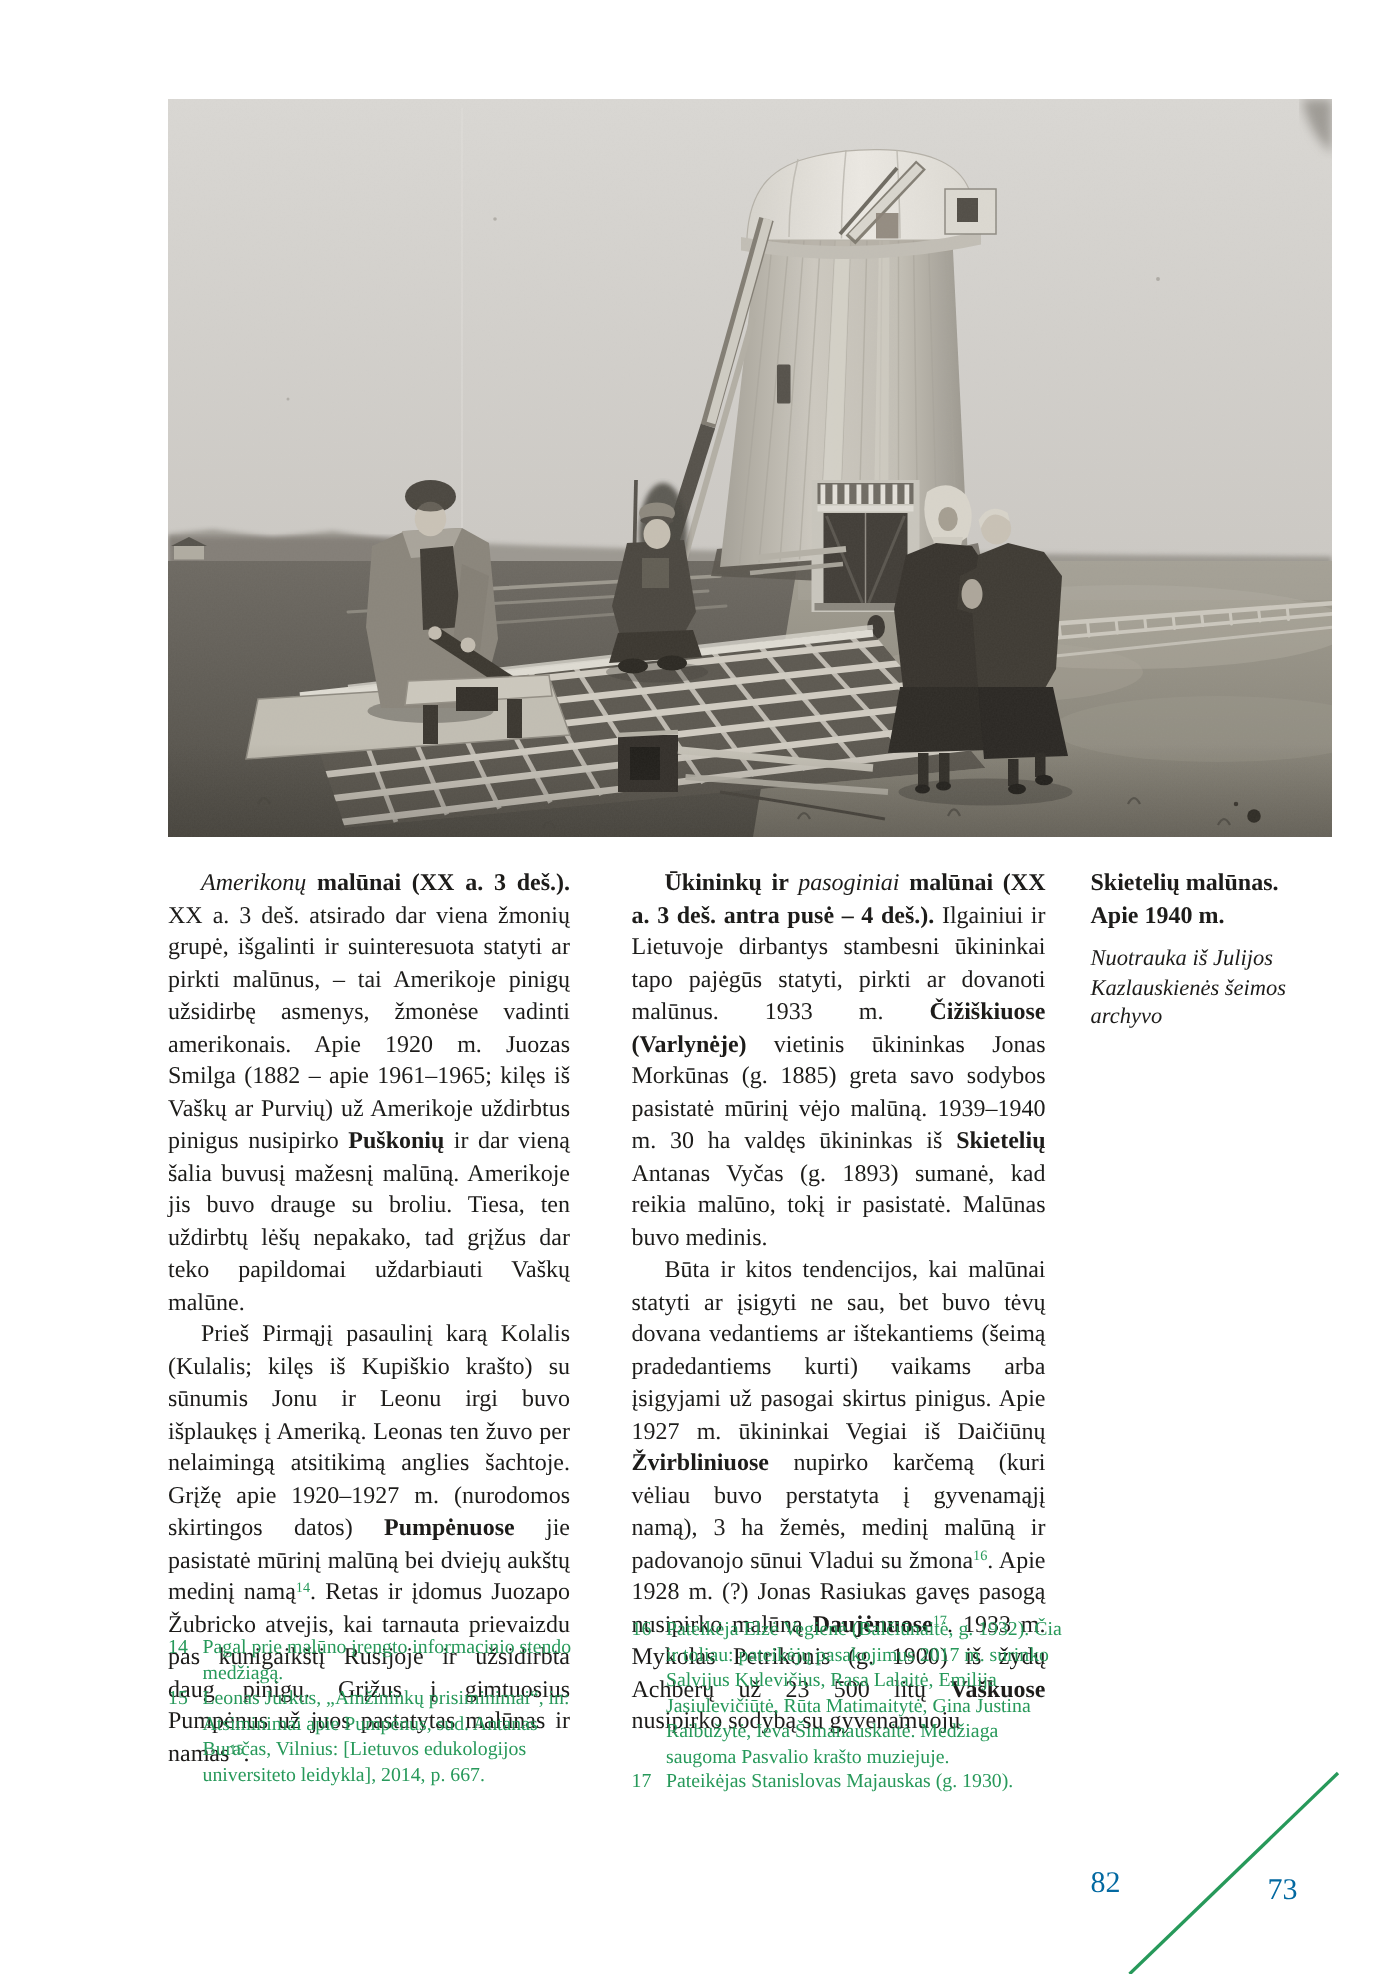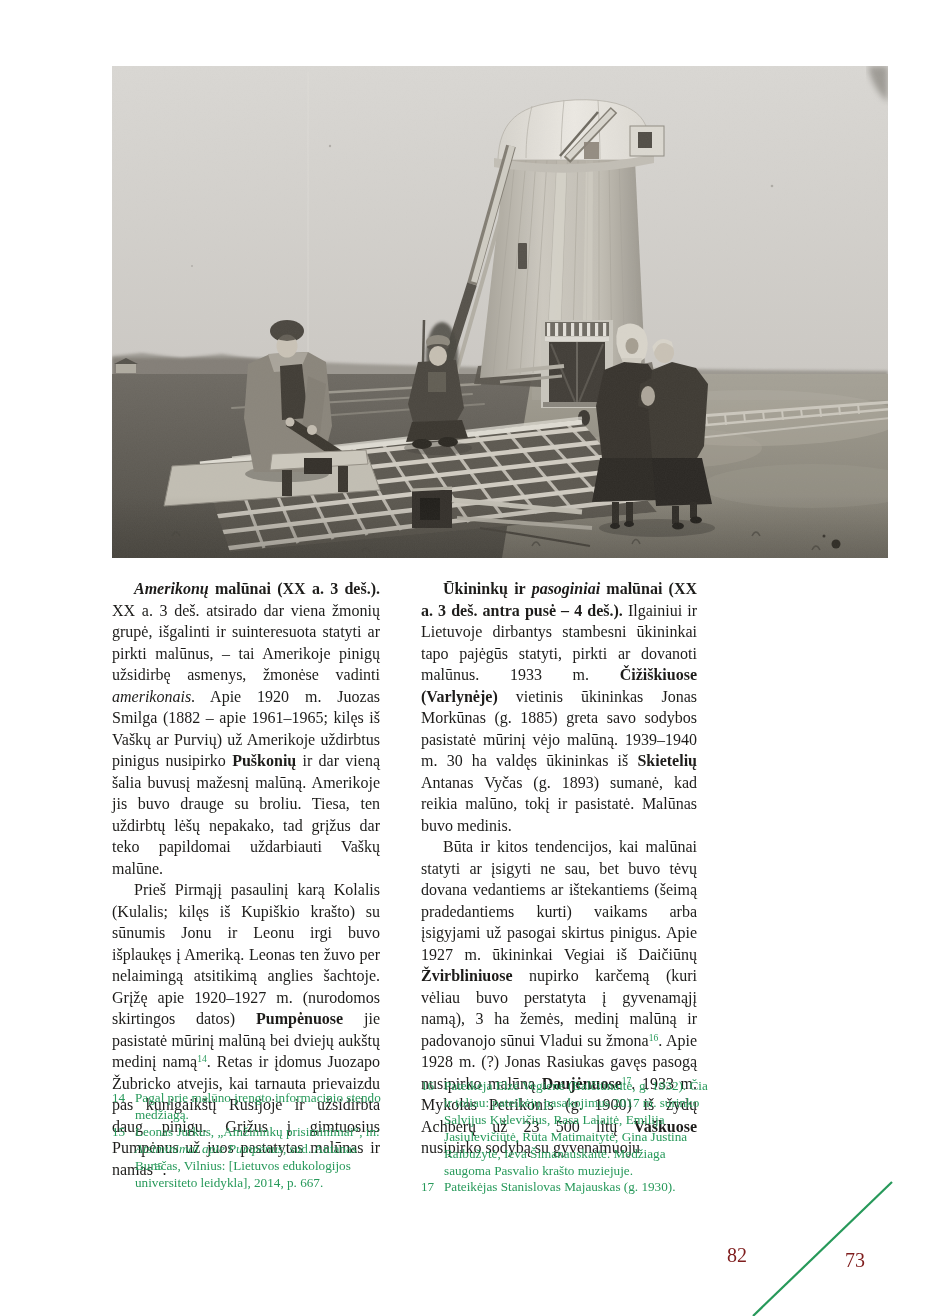--- a/index.html
+++ b/index.html
@@ -9,33 +9,33 @@
     color:#1d1c1a;
   }
   .page{position:relative;width:931px;height:1316px;overflow:hidden;background:#fff;}
   .photo{position:absolute;left:112px;top:66px;width:776px;height:492px;}
   .photo svg{display:block;width:776px;height:492px;}
   .col{position:absolute;top:578px;font-size:16px;line-height:21.5px;text-align:justify;}
   .col1{left:112px;width:268px;}
   .col2{left:421px;width:276px;}
   .col p{margin:0;text-indent:22px;}
   .b{font-weight:bold;}
-  .i{font-style:italic;}
-  .bi{font-weight:bold;font-style:italic;}
+  .i{}
+  .bi{font-weight:normal;font-style:italic;}
   .sup{color:#27995a;font-size:9.5px;line-height:0;vertical-align:5px;letter-spacing:0;}
   .sidebar{position:absolute;left:727px;top:578px;width:160px;}
   .cap-title{font-weight:bold;font-size:16px;line-height:21.5px;}
   .cap-credit{font-style:italic;font-size:15px;line-height:19.5px;margin-top:9px;}
   .fn{position:absolute;font-size:13.2px;line-height:16.9px;color:#27995a;}
   .fn-left{left:112px;top:1090px;width:282px;}
   .fn-right{left:421px;top:1078px;width:288px;}
   .fn-item{display:flex;}
   .fn-num{width:23px;flex:none;}
   .fn-body{flex:1;}
-  .pageno{position:absolute;font-size:20px;color:#7f1d1d;}
+  .pageno{position:absolute;font-size:20px;color:#0369a1;}
   .pageno-left{left:727px;top:1244px;}
   .pageno-right{left:845px;top:1249px;}
   .corner-line{position:absolute;left:745px;top:1176px;width:160px;height:140px;}
 </style>
 </head>
 <body>
 
 <div class="page">
 
   <figure class="photo" style="margin:0">
@@ -320,20 +320,24 @@
   <div class="col col1">
     <p><span class="bi">Amerikonų</span><span class="b"> malūnai (XX a. 3 deš.). </span><span>XX a. 3 deš. atsirado dar viena žmonių grupė, išgalinti ir suinteresuota statyti ar pirkti malūnus, – tai Amerikoje pinigų užsidirbę asmenys, žmonėse vadinti </span><span class="i">amerikonais</span><span>. Apie 1920 m. Juozas Smilga (1882 – apie 1961–1965; kilęs iš Vaškų ar Purvių) už Amerikoje uždirbtus pinigus nusipirko </span><span class="b">Puškonių</span><span> ir dar vieną šalia buvusį mažesnį malūną. Amerikoje jis buvo drauge su broliu. Tiesa, ten uždirbtų lėšų nepakako, tad grįžus dar teko papildomai uždarbiauti Vaškų malūne.</span></p>
     <p><span>Prieš Pirmąjį pasaulinį karą Kolalis (Kulalis; kilęs iš Kupiškio krašto) su sūnumis Jonu ir Leonu irgi buvo išplaukęs į Ameriką. Leonas ten žuvo per nelaimingą atsitikimą anglies šachtoje. Grįžę apie 1920–1927 m. (nurodomos skirtingos datos) </span><span class="b">Pumpėnuose</span><span> jie pasistatė mūrinį malūną bei dviejų aukštų medinį namą</span><span class="sup">14</span><span>. Retas ir įdomus Juozapo Žubricko atvejis, kai tarnauta prievaizdu pas kunigaikštį Rusijoje ir užsidirbta daug pinigų. Grįžus į gimtuosius Pumpėnus už juos pastatytas malūnas ir namas</span><span class="sup">15</span><span>.</span></p>
   </div>
 
   <div class="col col2">
     <p><span class="b">Ūkininkų ir </span><span class="bi">pasoginiai</span><span class="b"> malūnai (XX a. 3 deš. antra pusė – 4 deš.). </span><span>Ilgainiui ir Lietuvoje dirbantys stambesni ūkininkai tapo pajėgūs statyti, pirkti ar dovanoti malūnus. 1933 m. </span><span class="b">Čižiškiuose (Varlynėje)</span><span> vietinis ūkininkas Jonas Morkūnas (g. 1885) greta savo sodybos pasistatė mūrinį vėjo malūną. 1939–1940 m. 30 ha valdęs ūkininkas iš </span><span class="b">Skietelių</span><span> Antanas Vyčas (g. 1893) sumanė, kad reikia malūno, tokį ir pasistatė. Malūnas buvo medinis.</span></p>
     <p><span>Būta ir kitos tendencijos, kai malūnai statyti ar įsigyti ne sau, bet buvo tėvų dovana vedantiems ar ištekantiems (šeimą pradedantiems kurti) vaikams arba įsigyjami už pasogai skirtus pinigus. Apie 1927 m. ūkininkai Vegiai iš Daičiūnų </span><span class="b">Žvirbliniuose</span><span> nupirko karčemą (kuri vėliau buvo perstatyta į gyvenamąjį namą), 3 ha žemės, medinį malūną ir padovanojo sūnui Vladui su žmona</span><span class="sup">16</span><span>. Apie 1928 m. (?) Jonas Rasiukas gavęs pasogą nusipirko malūną </span><span class="b">Daujėnuose</span><span class="sup">17</span><span>. 1933 m. Mykolas Petrikonis (g. 1900) iš žydų Achberų už 23 500 litų </span><span class="b">Vaškuose</span><span> nusipirko sodybą su gyvenamuoju</span></p>
   </div>
 
+  <div class="sidebar">
+    <div class="cap-title">Skietelių malūnas. Apie 1940 m.</div>
+    <div class="cap-credit">Nuotrauka iš Julijos Kazlauskienės šeimos archyvo</div>
+  </div>
 
   <div class="fn fn-left">
     <div class="fn-item">
       <span class="fn-num">14</span>
       <span class="fn-body"><span>Pagal prie malūno įrengto informacinio stendo medžiagą.</span></span>
     </div>
     <div class="fn-item">
       <span class="fn-num">15</span>
       <span class="fn-body"><span>Leonas Jurkus, „Amžininkų prisiminimai“, in: </span><span class="i">Atsiminimai apie Pumpėnus</span><span>, sud. Antanas Buračas, Vilnius: [Lietuvos edukologijos universiteto leidykla], 2014, p. 667.</span></span>
     </div>

